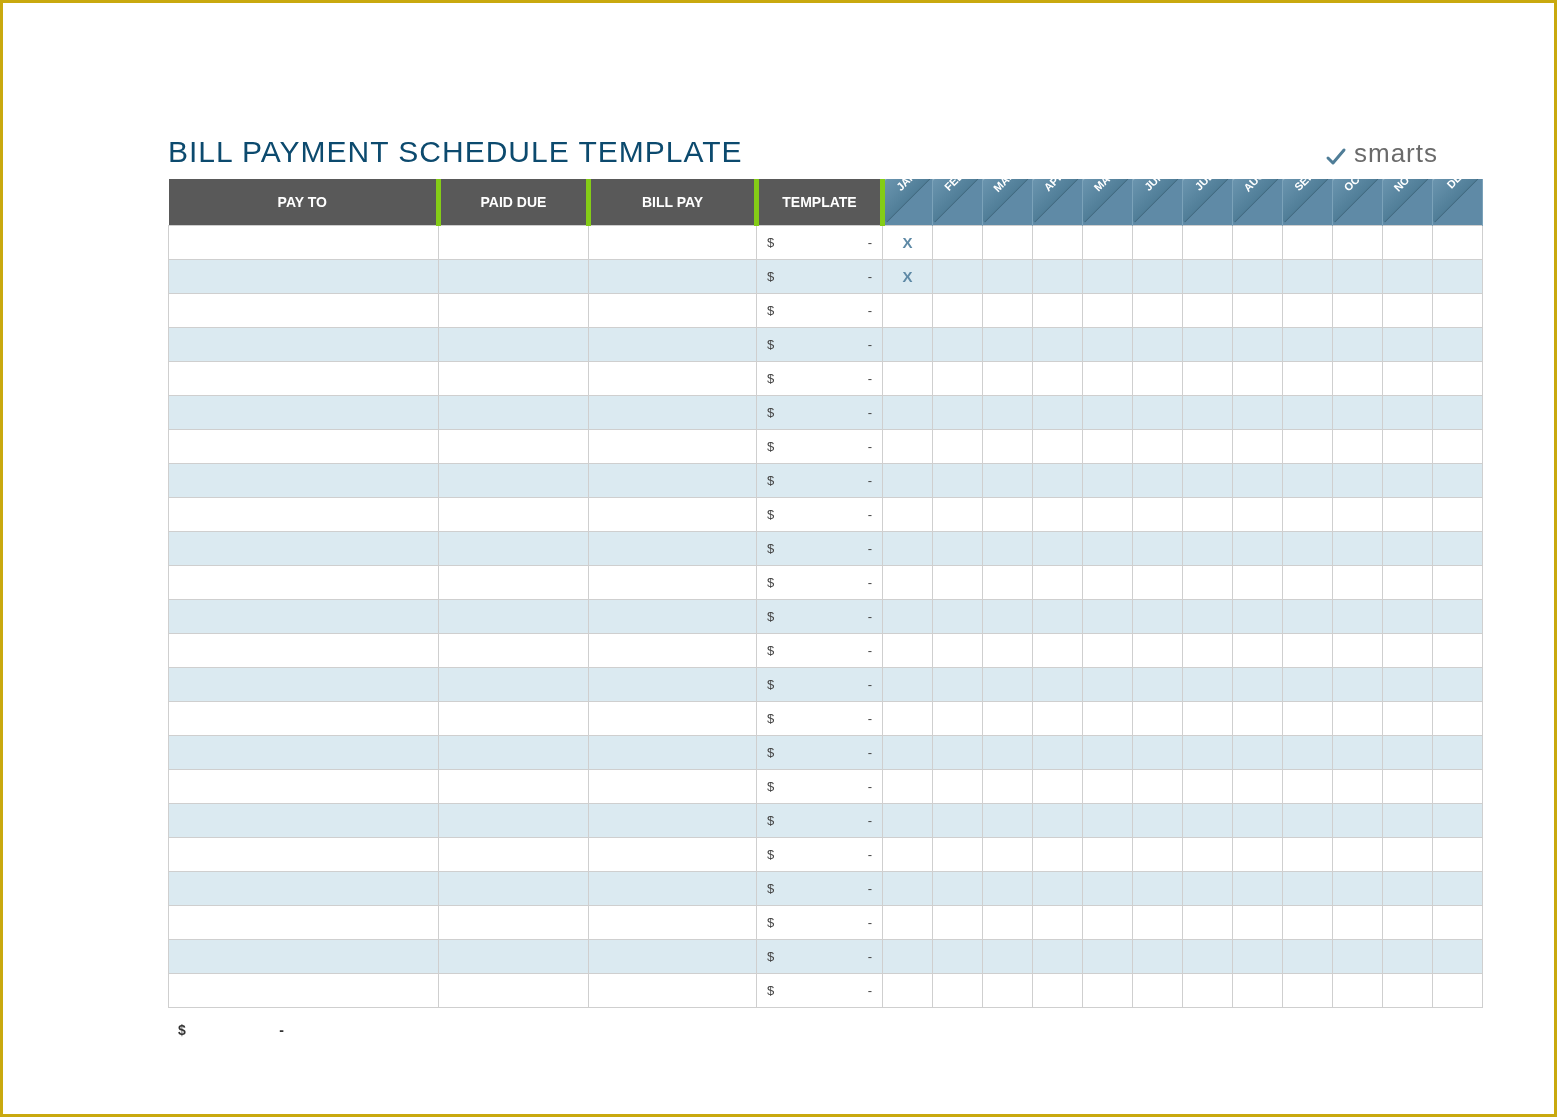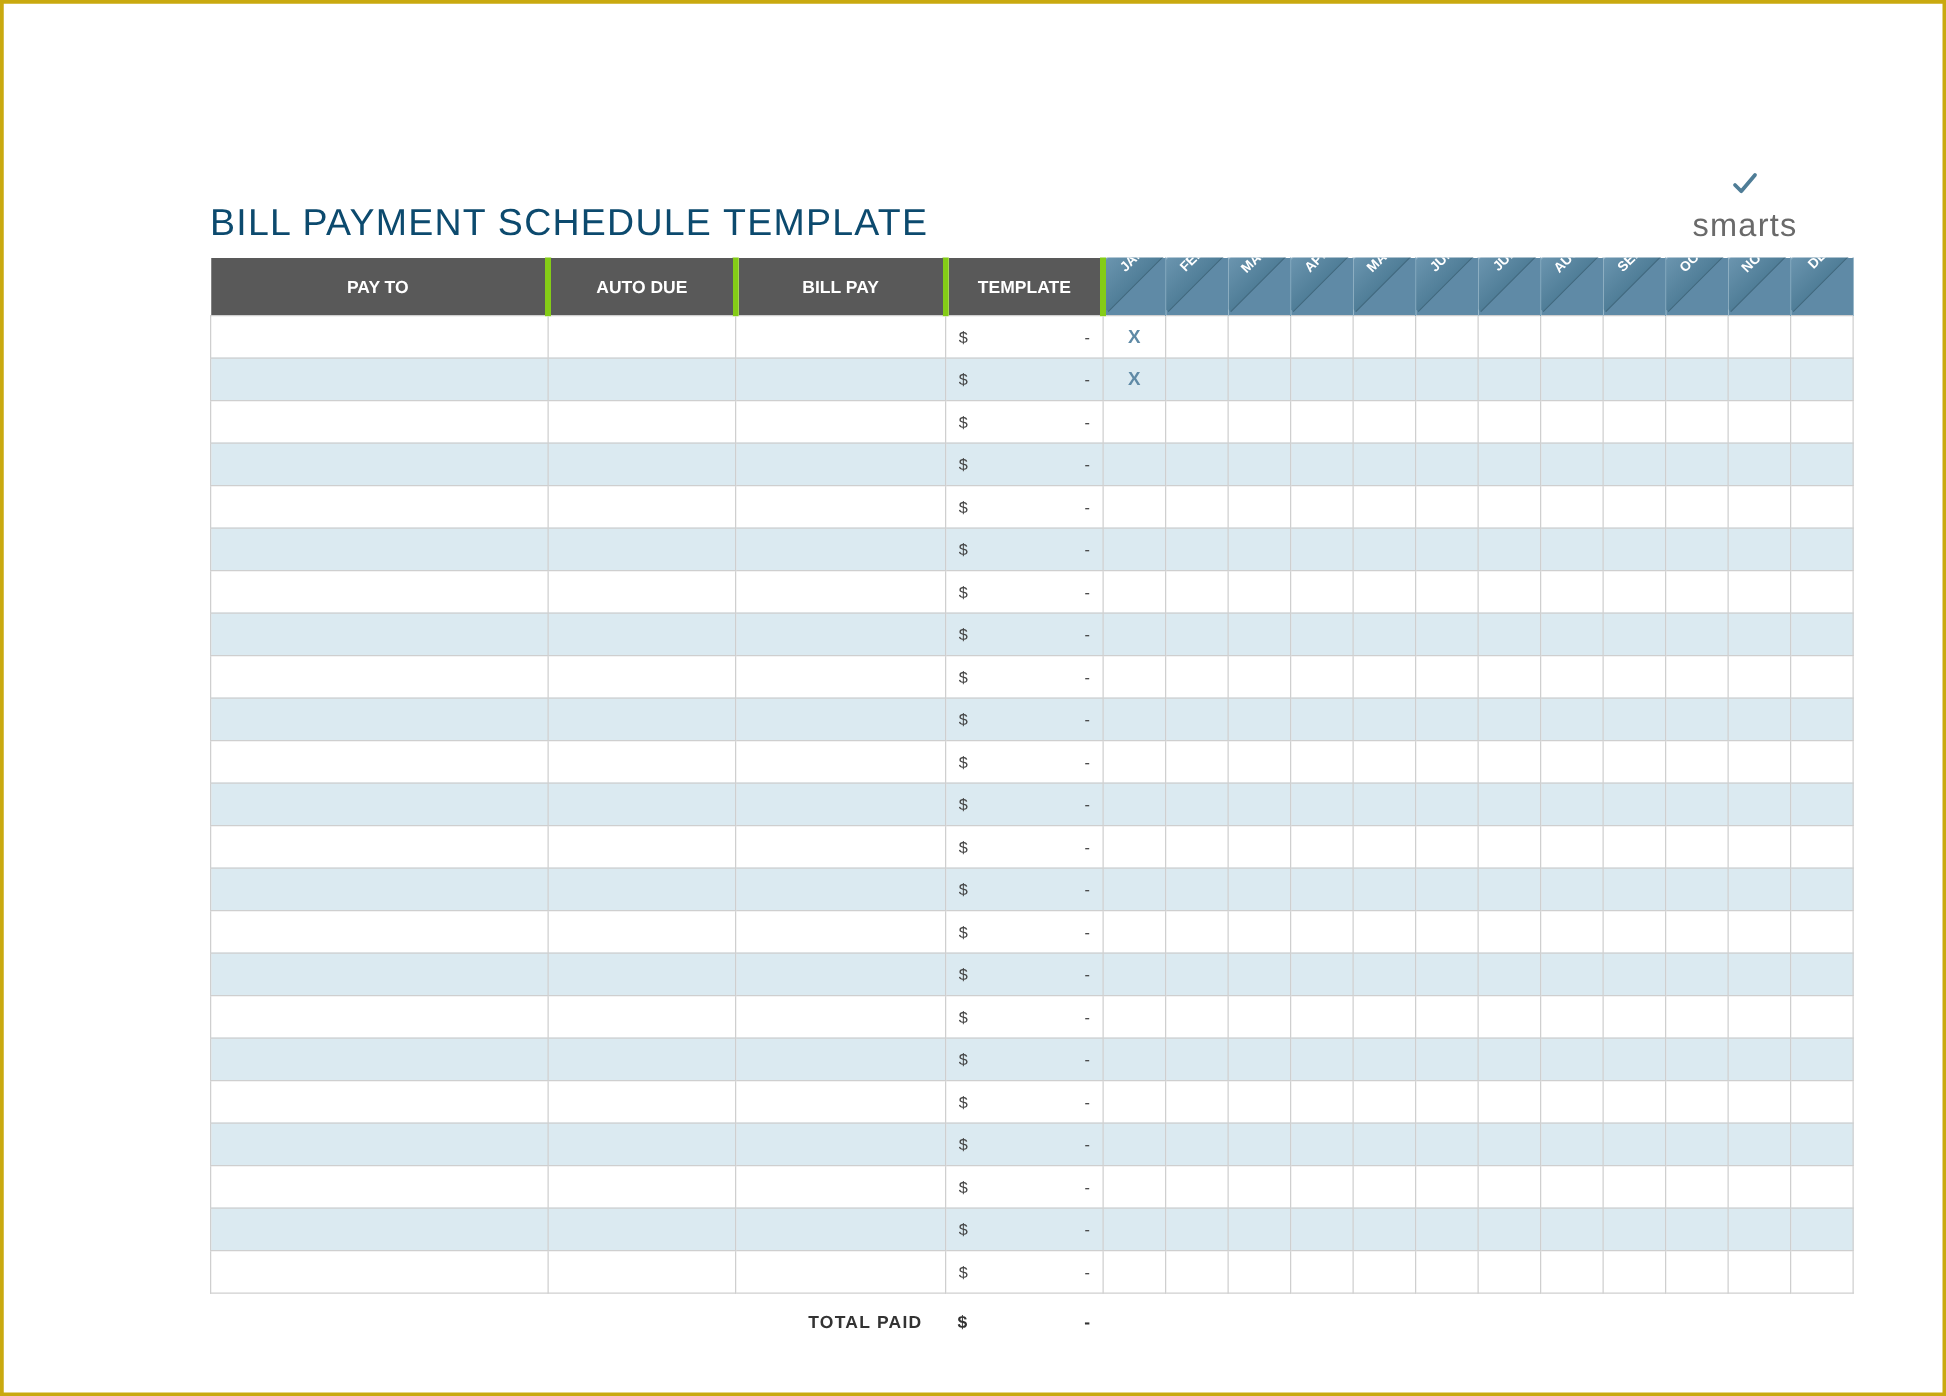--- a/index.html
+++ b/index.html
@@ -30,26 +30,25 @@
   }
   .title {
     font-size: 30px;
     letter-spacing: 1px;
     color: #0c4a6e;
     font-weight: 400;
     font-stretch: condensed;
   }
   .logo {
     display: flex;
-    align-items: center;
+    align-items: flex-end;
     gap: 6px;
     color: #5f8aa6;
     font-size: 26px;
     letter-spacing: 1px;
-    flex-direction: column;
   }
   .logo svg { width: 24px; height: 24px; }
   .logo span { color: #6a6a6a; }
 
   table {
     border-collapse: collapse;
     width: 100%;
     table-layout: fixed;
   }
   thead th {
@@ -171,21 +170,21 @@
         <col class="month">
         <col class="month">
       <col class="month">
         <col class="month">
         <col class="month">
         <col class="month">
     </colgroup>
     <thead>
       <tr>
         <th>PAY TO</th>
-        <th>AUTO DUE</th>
+        <th>PAID DUE</th>
         <th>BILL PAY</th>
         <th>TEMPLATE</th>
 
       <th class="month">
             <div class="ribbon">JAN</div>
           </th>
           <th class="month">
             <div class="ribbon">FEB</div>
           </th>
           <th class="month">
@@ -748,20 +747,19 @@
           <td class="month-cell"></td>
           <td class="month-cell"></td>
           <td class="month-cell"></td>
           <td class="month-cell"></td>
           <td class="month-cell"></td>
         </tr>
       </tbody>
   </table>
 
   <div class="total-row">
-    <div class="total-label">TOTAL PAID</div>
     <div class="total-value">
       <span class="cur">$</span>
       <span class="val">-</span>
     </div>
   </div>
 
 </div>
 
 </body></html>

